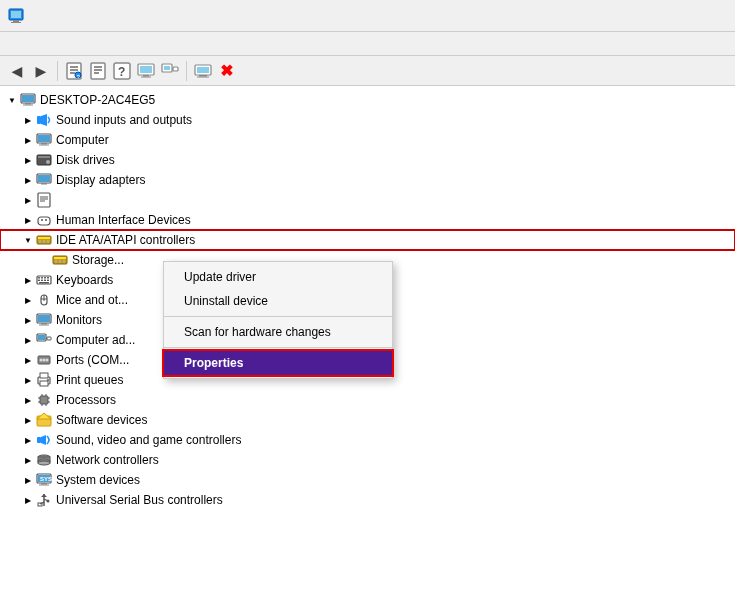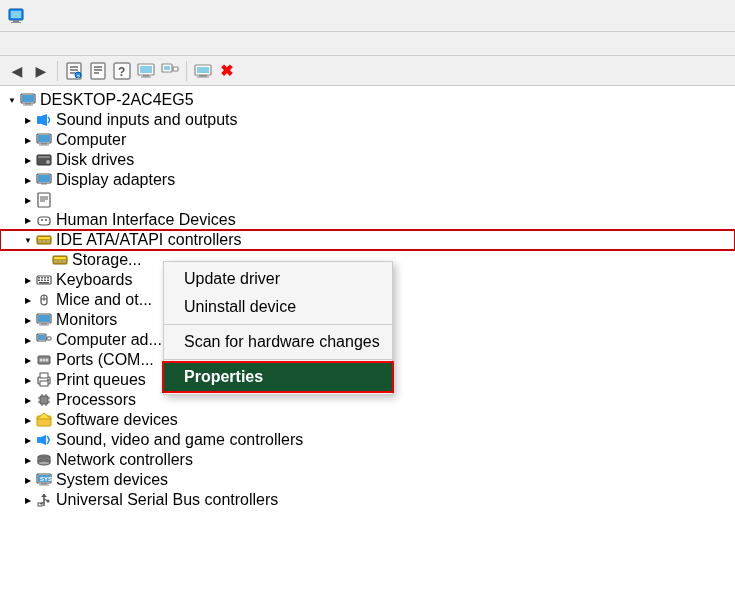--- a/index.html
+++ b/index.html
@@ -134,46 +134,46 @@
       height: 16px;
       display: inline-flex;
       align-items: center;
       justify-content: center;
       margin-right: 4px;
       flex-shrink: 0;
       font-size: 13px;
     }
 
     .item-label {
-      font-size: 16px;
+      font-size: 12px;
       color: #000;
       flex: 1;
     }
 
     
     .context-menu {
       position: absolute;
       left: 163px;
       top: 175px;
       width: 230px;
       background: #f5f5f5;
       border: 1px solid #ccc;
       box-shadow: 3px 3px 8px rgba(0,0,0,0.25);
       z-index: 100;
       padding: 3px 0;
     }
     .context-menu-item {
       padding: 5px 20px;
-      font-size: 16px;
+      font-size: 12px;
       color: #000;
       cursor: pointer;
       white-space: nowrap;
     }
     .context-menu-item.active {
-      background: #14532d;
+      background: #4c1d95;
       color: #fff;
       font-weight: bold;
       outline: 2px solid #e00;
     }
     .context-menu-sep {
       height: 1px;
       background: #ccc;
       margin: 3px 0;
     }
 

